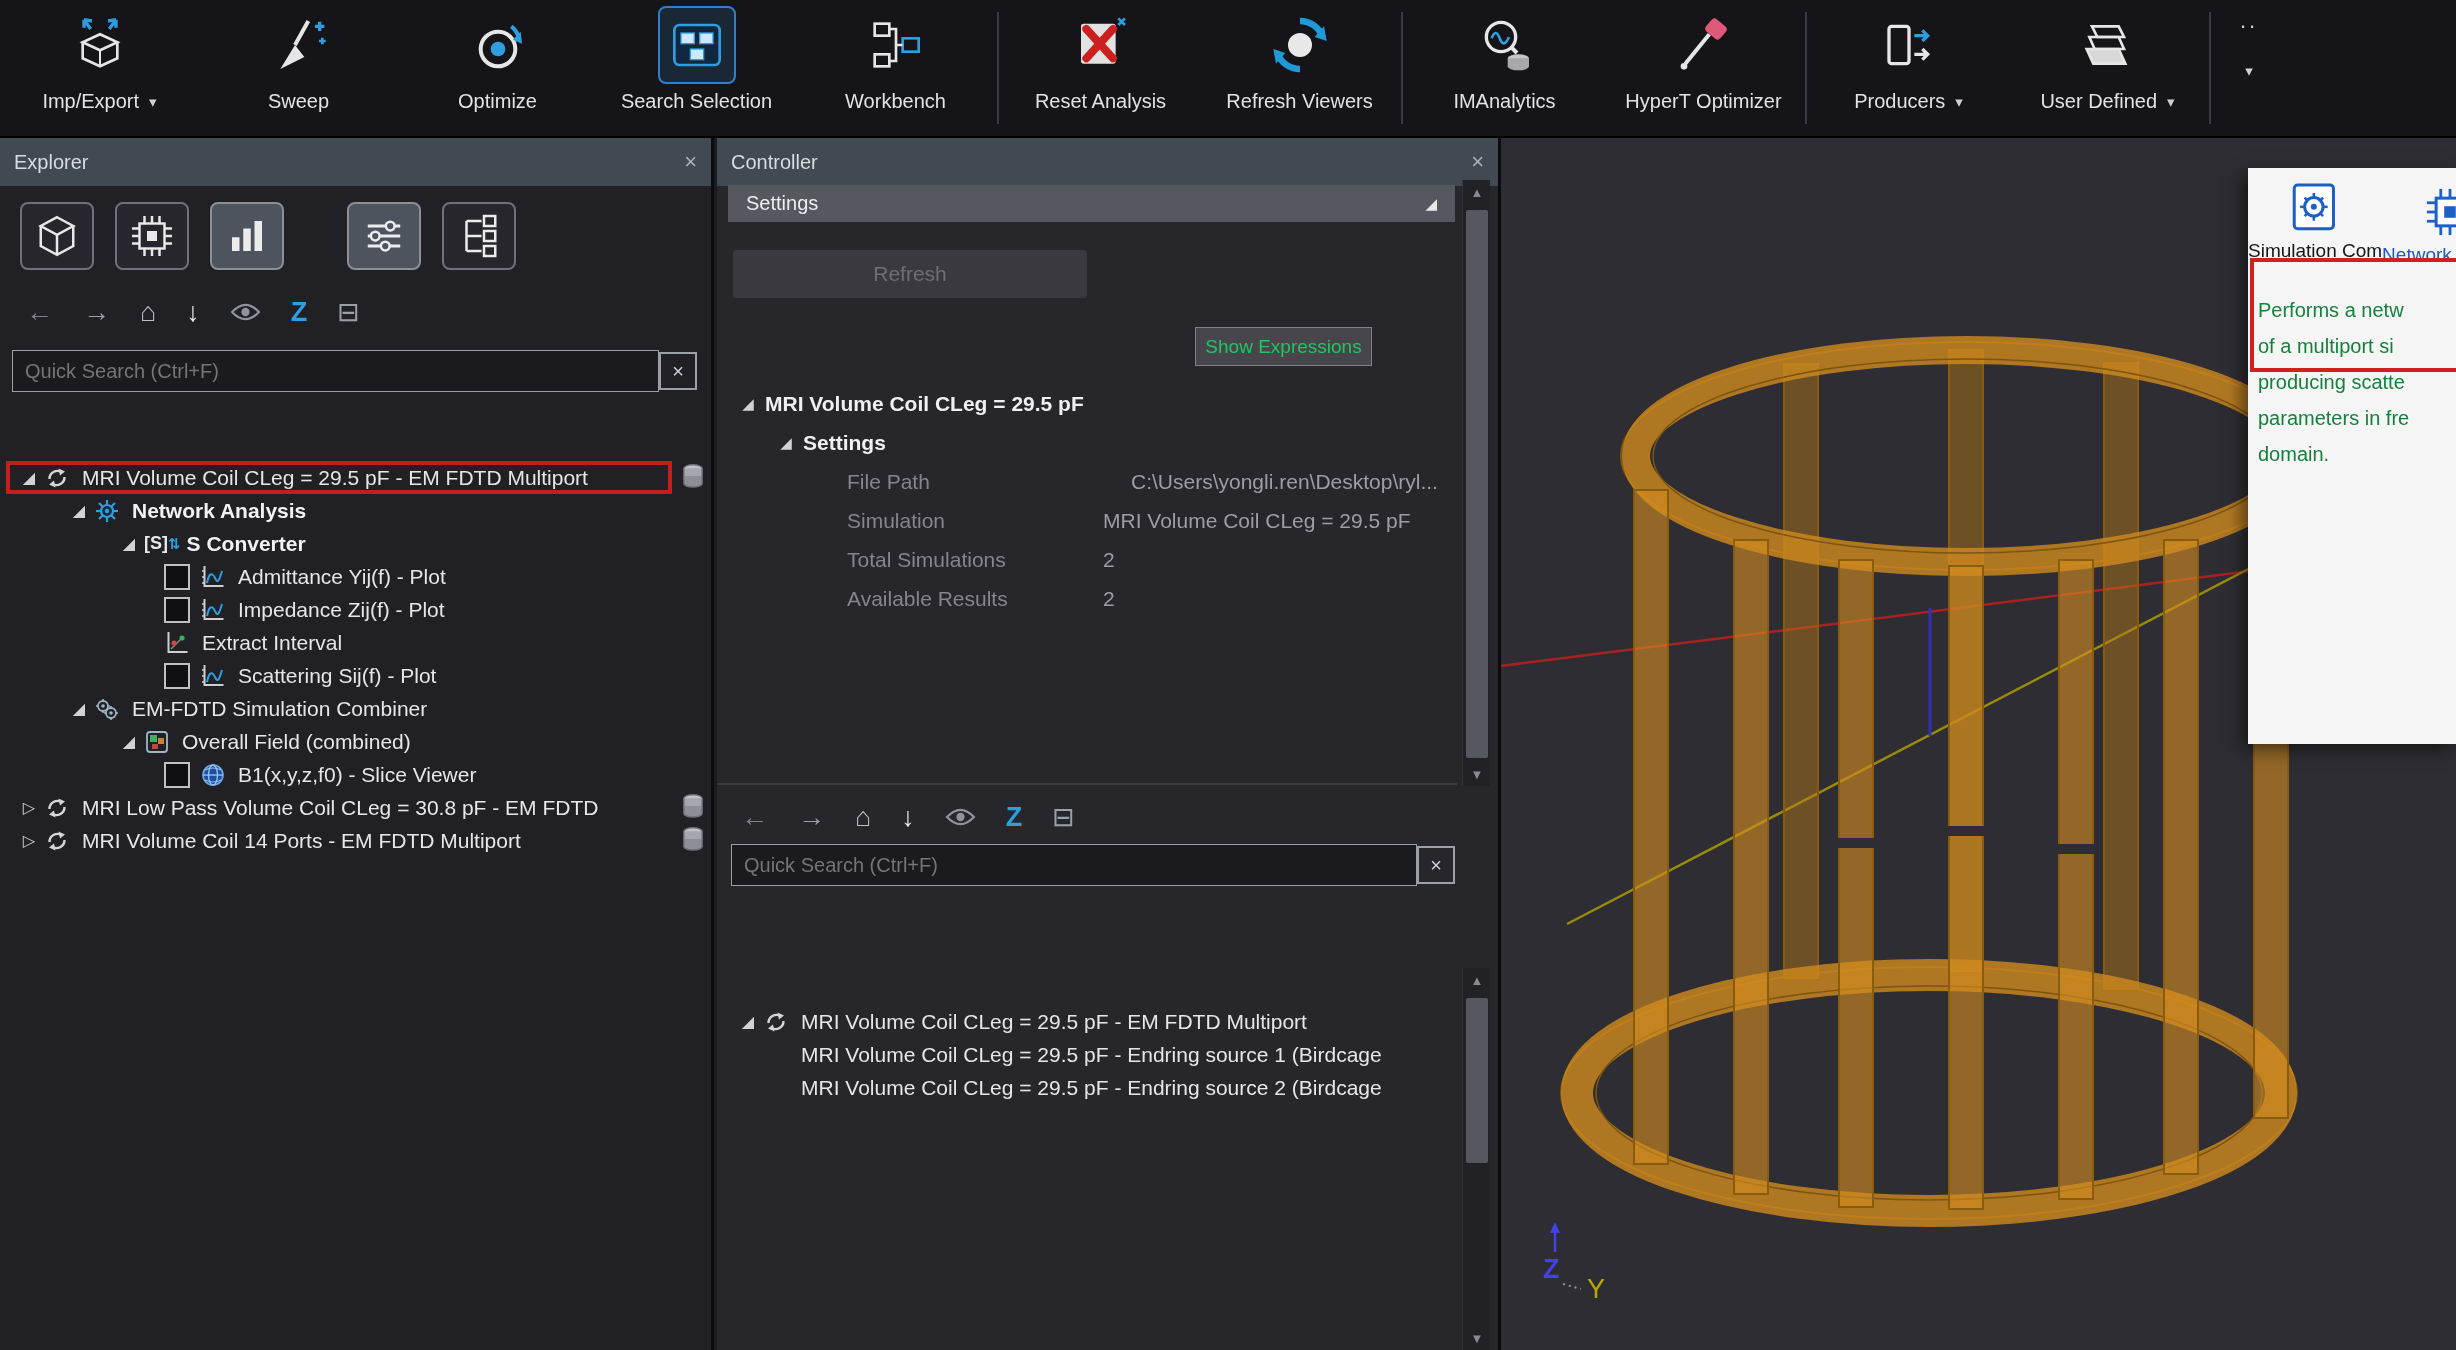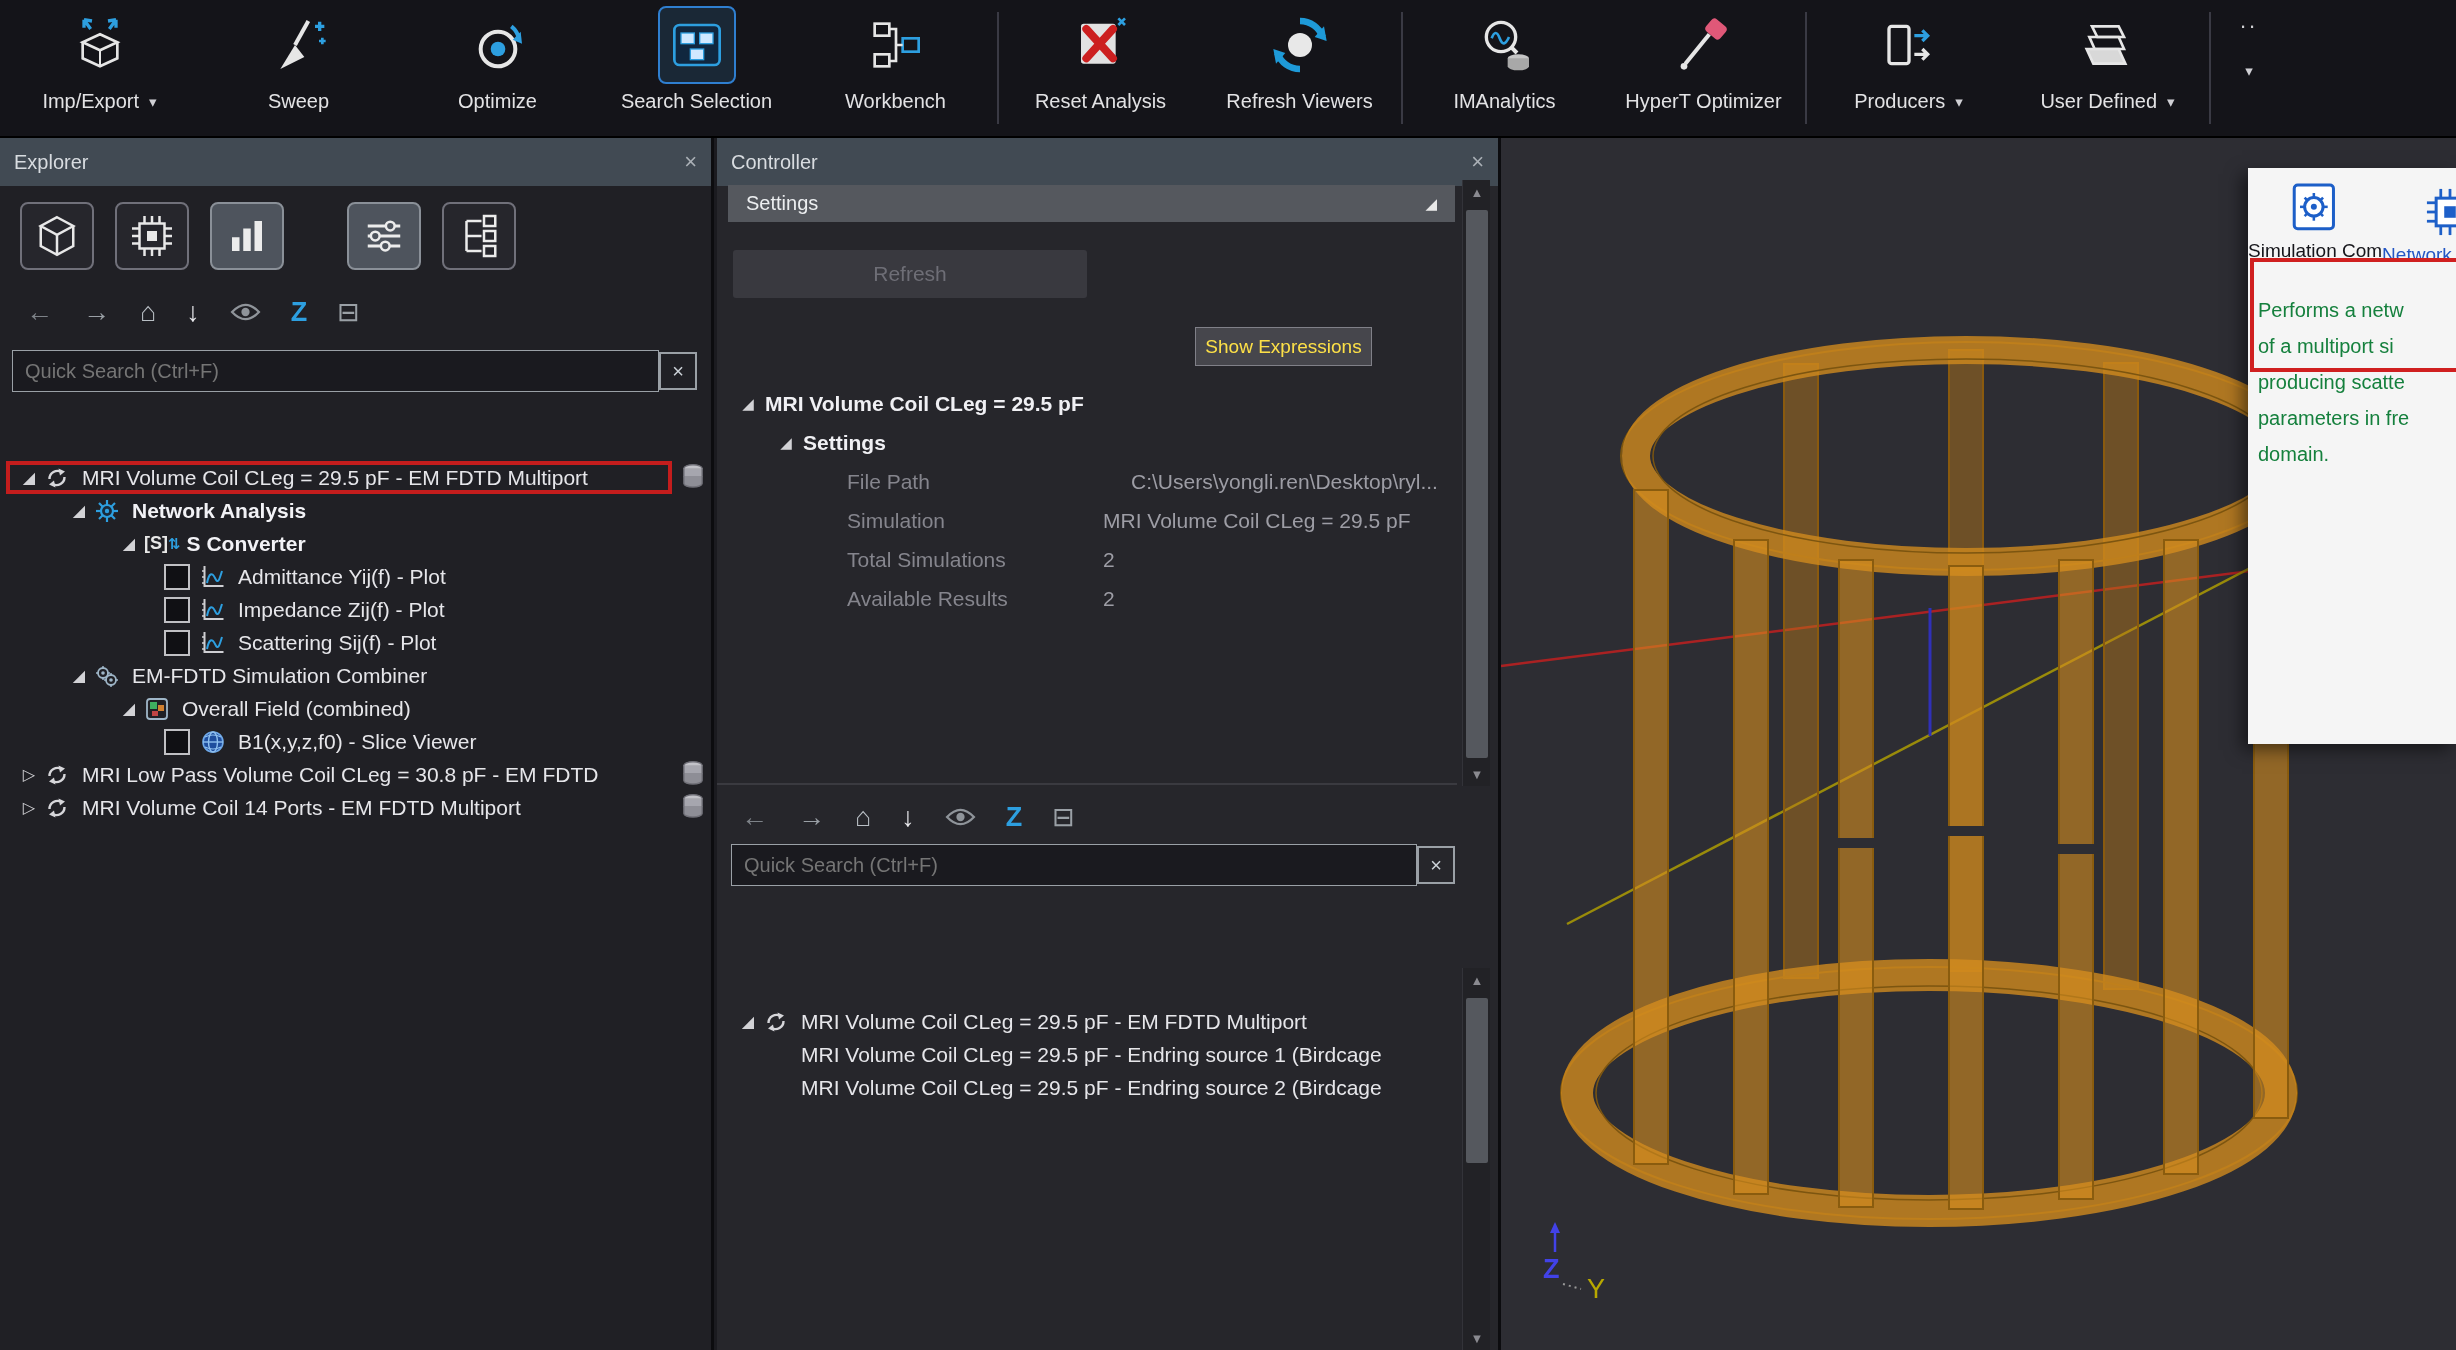--- a/index.html
+++ b/index.html
@@ -64,21 +64,21 @@
 
   
   #controller{ position:absolute; left:717px; top:138px; width:784px; height:1212px; background:#26262b;
     border-right:3px solid #0c0c0f; }
   #settings-bar{ position:absolute; left:11px; top:47px; width:727px; height:37px; background:#55585e;
     display:flex; align-items:center; justify-content:space-between; padding:0 18px; font-size:20px; color:#eceef0; }
   .bar-caret{ font-size:15px; color:#e8e8e8; }
   #refresh-btn{ position:absolute; left:16px; top:112px; width:354px; height:48px; background:#39393f;
     color:#6e6e76; font-size:21px; display:flex; align-items:center; justify-content:center; border-radius:3px; }
   #show-expr-btn{ position:absolute; left:478px; top:189px; width:177px; height:39px; background:#46464c;
-    border:1px solid #808088; color:#fde047; font-size:19px; display:flex; align-items:center; justify-content:center; }
+    border:1px solid #808088; color:#22c55e; font-size:19px; display:flex; align-items:center; justify-content:center; }
   #prop-tree{ position:absolute; left:0; top:246px; width:740px; }
   .prop-row{ height:39px; display:flex; align-items:center; font-size:21px; white-space:nowrap; }
   .prop-caret{ flex:0 0 34px; text-align:center; font-size:15px; color:#d2d2d6; }
   .prop-bold{ font-weight:bold; color:#f0f0f4; }
   .prop-label{ color:#85858d; width:256px; flex:0 0 256px; }
   .prop-value{ color:#9d9da5; overflow:hidden; }
   #ctrl-divider{ position:absolute; left:0; top:645px; width:740px; height:2px; background:#3a3a40; }
   #controller .nav-row{ position:absolute; left:24px; top:655px; }
   #ctrl-search-row{ position:absolute; left:14px; top:706px; width:724px; }
   #ctrl-tree{ position:absolute; left:0; top:867px; width:740px; }
@@ -433,20 +433,31 @@
         <div class="tree-row" style="padding-left: 164px;">
           <span class="tree-check"></span>
           <span class="tree-ico">
             <svg viewBox="0 0 26 26">
               <path d="M4.5 2 v20 h19" fill="none" stroke="#cfcfd3" stroke-width="2"></path>
               <path d="M2 7 h2.5 M2 13 h2.5 M2 19 h2.5" stroke="#cfcfd3" stroke-width="1.6"></path>
               <path d="M7 19 c2 -10 5 -11 8 -5 s4 3 7 -7" fill="none" stroke="#2d9fe0" stroke-width="2"></path>
             </svg>
           </span>
           <span class="tree-label">Impedance Zij(f) - Plot</span>
+        </div>
+        <div class="tree-row" style="padding-left: 164px;">
+          <span class="tree-ico">
+            <svg viewBox="0 0 26 26">
+              <path d="M4.5 2 v20 h19" fill="none" stroke="#cfcfd3" stroke-width="2"></path>
+              <path d="M7 19 L18 8" stroke="#8a8a90" stroke-width="1.5"></path>
+              <circle cx="10" cy="13" r="2.6" fill="#d04545"></circle>
+              <circle cx="18" cy="8" r="2.6" fill="#3fae5f"></circle>
+            </svg>
+          </span>
+          <span class="tree-label">Extract Interval</span>
         </div>
         <div class="tree-row" style="padding-left: 164px;">
           <span class="tree-check"></span>
           <span class="tree-ico">
             <svg viewBox="0 0 26 26">
               <path d="M4.5 2 v20 h19" fill="none" stroke="#cfcfd3" stroke-width="2"></path>
               <path d="M2 7 h2.5 M2 13 h2.5 M2 19 h2.5" stroke="#cfcfd3" stroke-width="1.6"></path>
               <path d="M7 19 c2 -10 5 -11 8 -5 s4 3 7 -7" fill="none" stroke="#2d9fe0" stroke-width="2"></path>
             </svg>
           </span>

